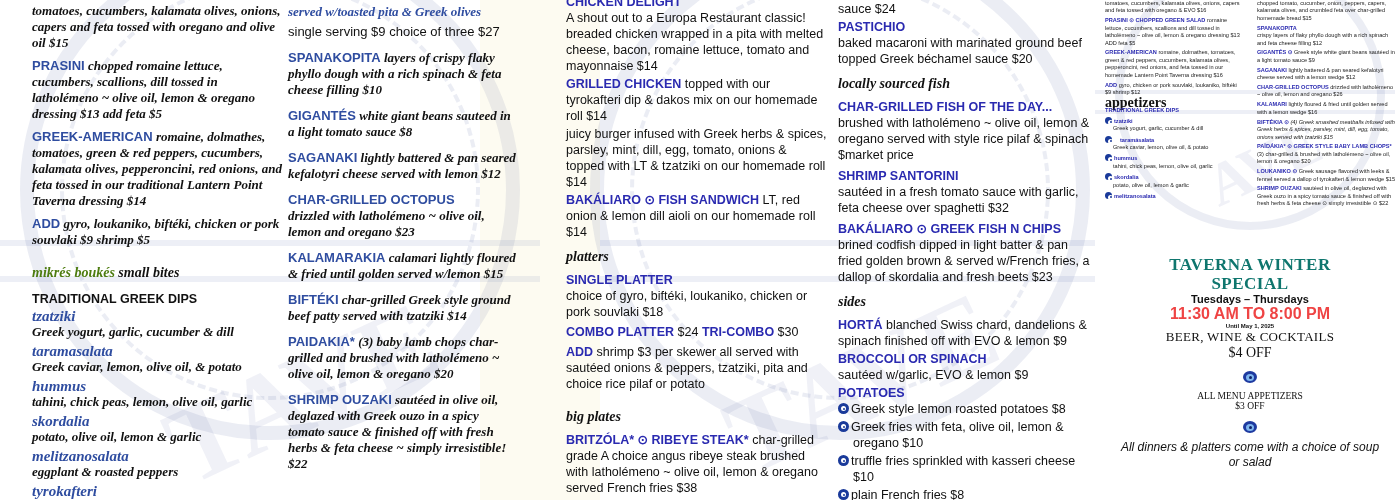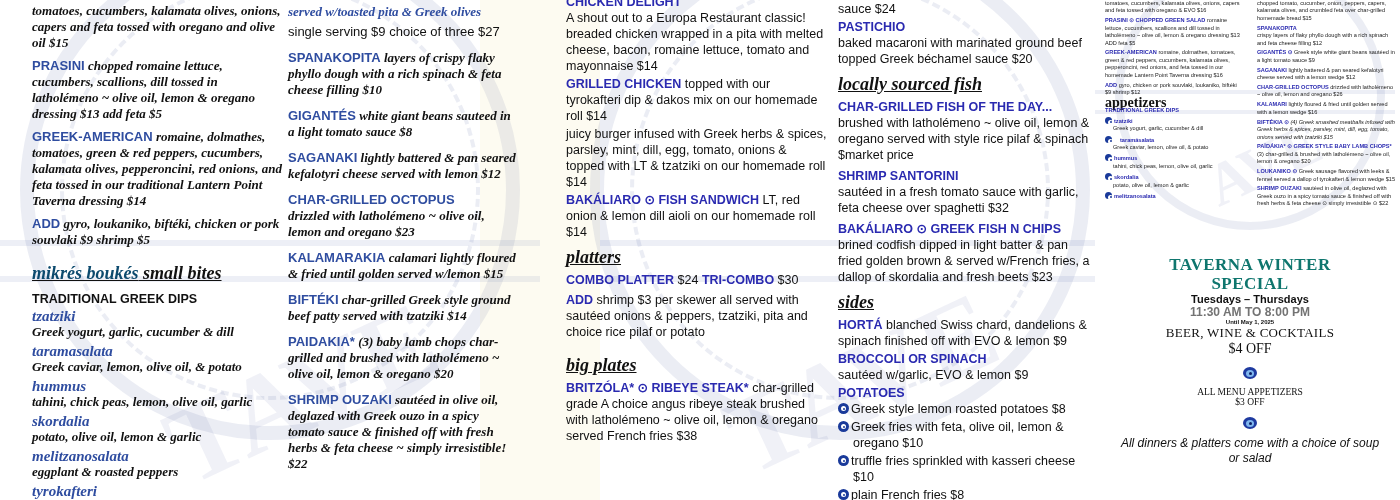--- a/index.html
+++ b/index.html
@@ -11,35 +11,35 @@
   .wm-key { position:absolute; height:30px; border:6px solid rgba(60,80,150,0.09); border-left:none; border-right:none; }
   .wm-gold { position:absolute; background:rgba(240,215,120,0.10); }
   .col { position:absolute; top:0; }
   .serif { font-family:"Liberation Serif", serif; font-style:italic; font-weight:bold; color:#111; }
   .sans { font-family:"Liberation Sans", sans-serif; color:#111; }
   .blue { color:#2f4da0; font-family:"Liberation Sans", sans-serif; font-style:normal; font-weight:bold; }
   .navy { color:#2a2ab0; font-family:"Liberation Sans", sans-serif; font-style:normal; font-weight:bold; }
   .dipname { color:#2f4da0; font-family:"Liberation Serif", serif; font-style:italic; font-weight:bold; font-size:15px; line-height:16px; }
   .dipdesc { font-family:"Liberation Serif", serif; font-style:italic; font-weight:bold; font-size:13px; line-height:16px; color:#111; }
   .item { margin:0 0 7px 0; font-size:13px; line-height:16px; }
-  .section-h { font-family:"Liberation Serif", serif; font-style:italic; font-weight:bold; font-size:18px; line-height:26px; color:#111; margin:4px 0 2px 0;text-decoration:underline; }
-  .section-h .accent { color:#0c4a6e; }
+  .section-h { font-family:"Liberation Serif", serif; font-style:italic; font-weight:bold; font-size:14px; line-height:26px; color:#111; margin:4px 0 2px 0; }
+  .section-h .accent { color:#4d7c0f; }
   .c3 .item, .c4 .item { font-family:"Liberation Sans", sans-serif; font-size:12.5px; line-height:16px; margin:0 0 2px 0; color:#111; }
   .eye { display:inline-block; width:11px; height:11px; border-radius:50%; background:#1a3a9a; position:relative; vertical-align:-1px; margin-right:2px; }
   .eye::after { content:""; position:absolute; left:3px; top:3px; width:5px; height:5px; border-radius:50%; background:#fff; }
   .eye::before { content:""; position:absolute; left:4.5px; top:4.5px; width:2px; height:2px; border-radius:50%; background:#1a3a9a; z-index:2; }
   .tiny { font-family:"Liberation Sans", sans-serif; font-size:5.6px; line-height:7.4px; color:#222; }
   .tiny .navy { font-size:5.6px; }
   .tiny .it { font-style:italic; }
   .tiny p { margin:0 0 2.5px 0; }
   .tiny-h { font-family:"Liberation Serif", serif; font-weight:bold; font-size:14px; color:#111; margin:2px 0 1px 0; }
   .special { position:absolute; left:1100px; top:255px; width:300px; text-align:center; }
   .sp-title { font-family:"Liberation Serif", serif; font-weight:900; font-size:17px; line-height:19px; letter-spacing:0.5px; color:#0f766e; }
   .sp-days { font-family:"Liberation Sans", sans-serif; font-weight:bold; font-size:11px; color:#111; }
-  .sp-time { font-family:"Liberation Sans", sans-serif; font-weight:bold; font-size:12px; color:#737373; }
+  .sp-time { font-family:"Liberation Sans", sans-serif; font-weight:bold; font-size:16px; color:#ef4444; }
   .sp-until { font-family:"Liberation Sans", sans-serif; font-weight:bold; font-size:6px; color:#111; }
   .sp-h { font-family:"Liberation Serif", serif; font-size:13px; color:#111; letter-spacing:0.3px; }
   .sp-s { font-family:"Liberation Serif", serif; font-size:14px; color:#111; }
   .sp-note { font-family:"Liberation Sans", sans-serif; font-style:italic; font-size:12px; line-height:15px; color:#111; }
   .bigeye { display:inline-block; width:14px; height:12px; border-radius:50%; background:#1e3aa0; position:relative; }
   .bigeye::after { content:""; position:absolute; left:3px; top:2.5px; width:8px; height:7px; border-radius:50%; background:#7fb6ee; }
   .bigeye::before { content:""; position:absolute; left:5.5px; top:4.5px; width:3px; height:3px; border-radius:50%; background:#0d1f66; z-index:2; }
 </style>
 </head>
 <body>
@@ -101,20 +101,21 @@
     <p class="item serif" style="margin-top:10px;"><span class="blue">PAIDAKIA*</span><span> (3) baby lamb chops char-grilled and brushed with latholémeno ~ olive oil, lemon &amp; oregano $20</span></p>
     <p class="item serif" style="margin-top:10px;"><span class="blue">SHRIMP OUZAKI</span><span> sautéed in olive oil, deglazed with Greek ouzo in a spicy tomato sauce &amp; finished off with fresh herbs &amp; feta cheese ~ simply irresistible! $22</span></p>
   </div>
 
   <div class="col c3" style="left:566px;width:262px;top:-6px;">
     <p class="item"><span class="navy" style="display:block;">CHICKEN DELIGHT</span><span>A shout out to a Europa Restaurant classic! breaded chicken wrapped in a pita with melted cheese, bacon, romaine lettuce, tomato and mayonnaise $14</span></p>
     <p class="item"><span class="navy">GRILLED CHICKEN</span><span> topped with our tyrokafteri dip &amp; dakos mix on our homemade roll $14</span></p>
     <p class="item"><span>juicy burger infused with Greek herbs &amp; spices, parsley, mint, dill, egg, tomato, onions &amp; topped with LT &amp; tzatziki on our homemade roll $14</span></p>
     <p class="item"><span class="navy">BAKÁLIARO ⊙ FISH SANDWICH</span><span> LT, red onion &amp; lemon dill aioli on our homemade roll $14</span></p>
     <div class="section-h">platters</div>
+    <p class="item" style="margin-bottom:4px;"><span class="navy" style="display:block;">SINGLE PLATTER</span><span>choice of gyro, biftéki, loukaniko, chicken or pork souvlaki $18</span></p>
     <p class="item" style="margin-bottom:4px;"><span class="navy">COMBO PLATTER</span><span> $24 </span><span class="navy">TRI-COMBO</span><span> $30</span></p>
     <p class="item"><span class="navy">ADD</span><span> shrimp $3 per skewer all served with sautéed onions &amp; peppers, tzatziki, pita and choice rice pilaf or potato</span></p>
     <div class="section-h" style="margin-top:12px;">big plates</div>
     <p class="item" style="margin-bottom:4px;"><span class="navy">BRITZÓLA* ⊙ RIBEYE STEAK*</span><span> char-grilled grade A choice angus ribeye steak brushed with latholémeno ~ olive oil, lemon &amp; oregano served French fries $38</span></p>
 
   </div>
 
   <div class="col c4" style="left:838px;width:252px;">
     <p class="item" style="margin-top:1px;">sauce $24</p>
     <p class="item"><span class="navy" style="display:block;">PASTICHIO</span><span>baked macaroni with marinated ground beef topped Greek béchamel sauce $20</span></p>

